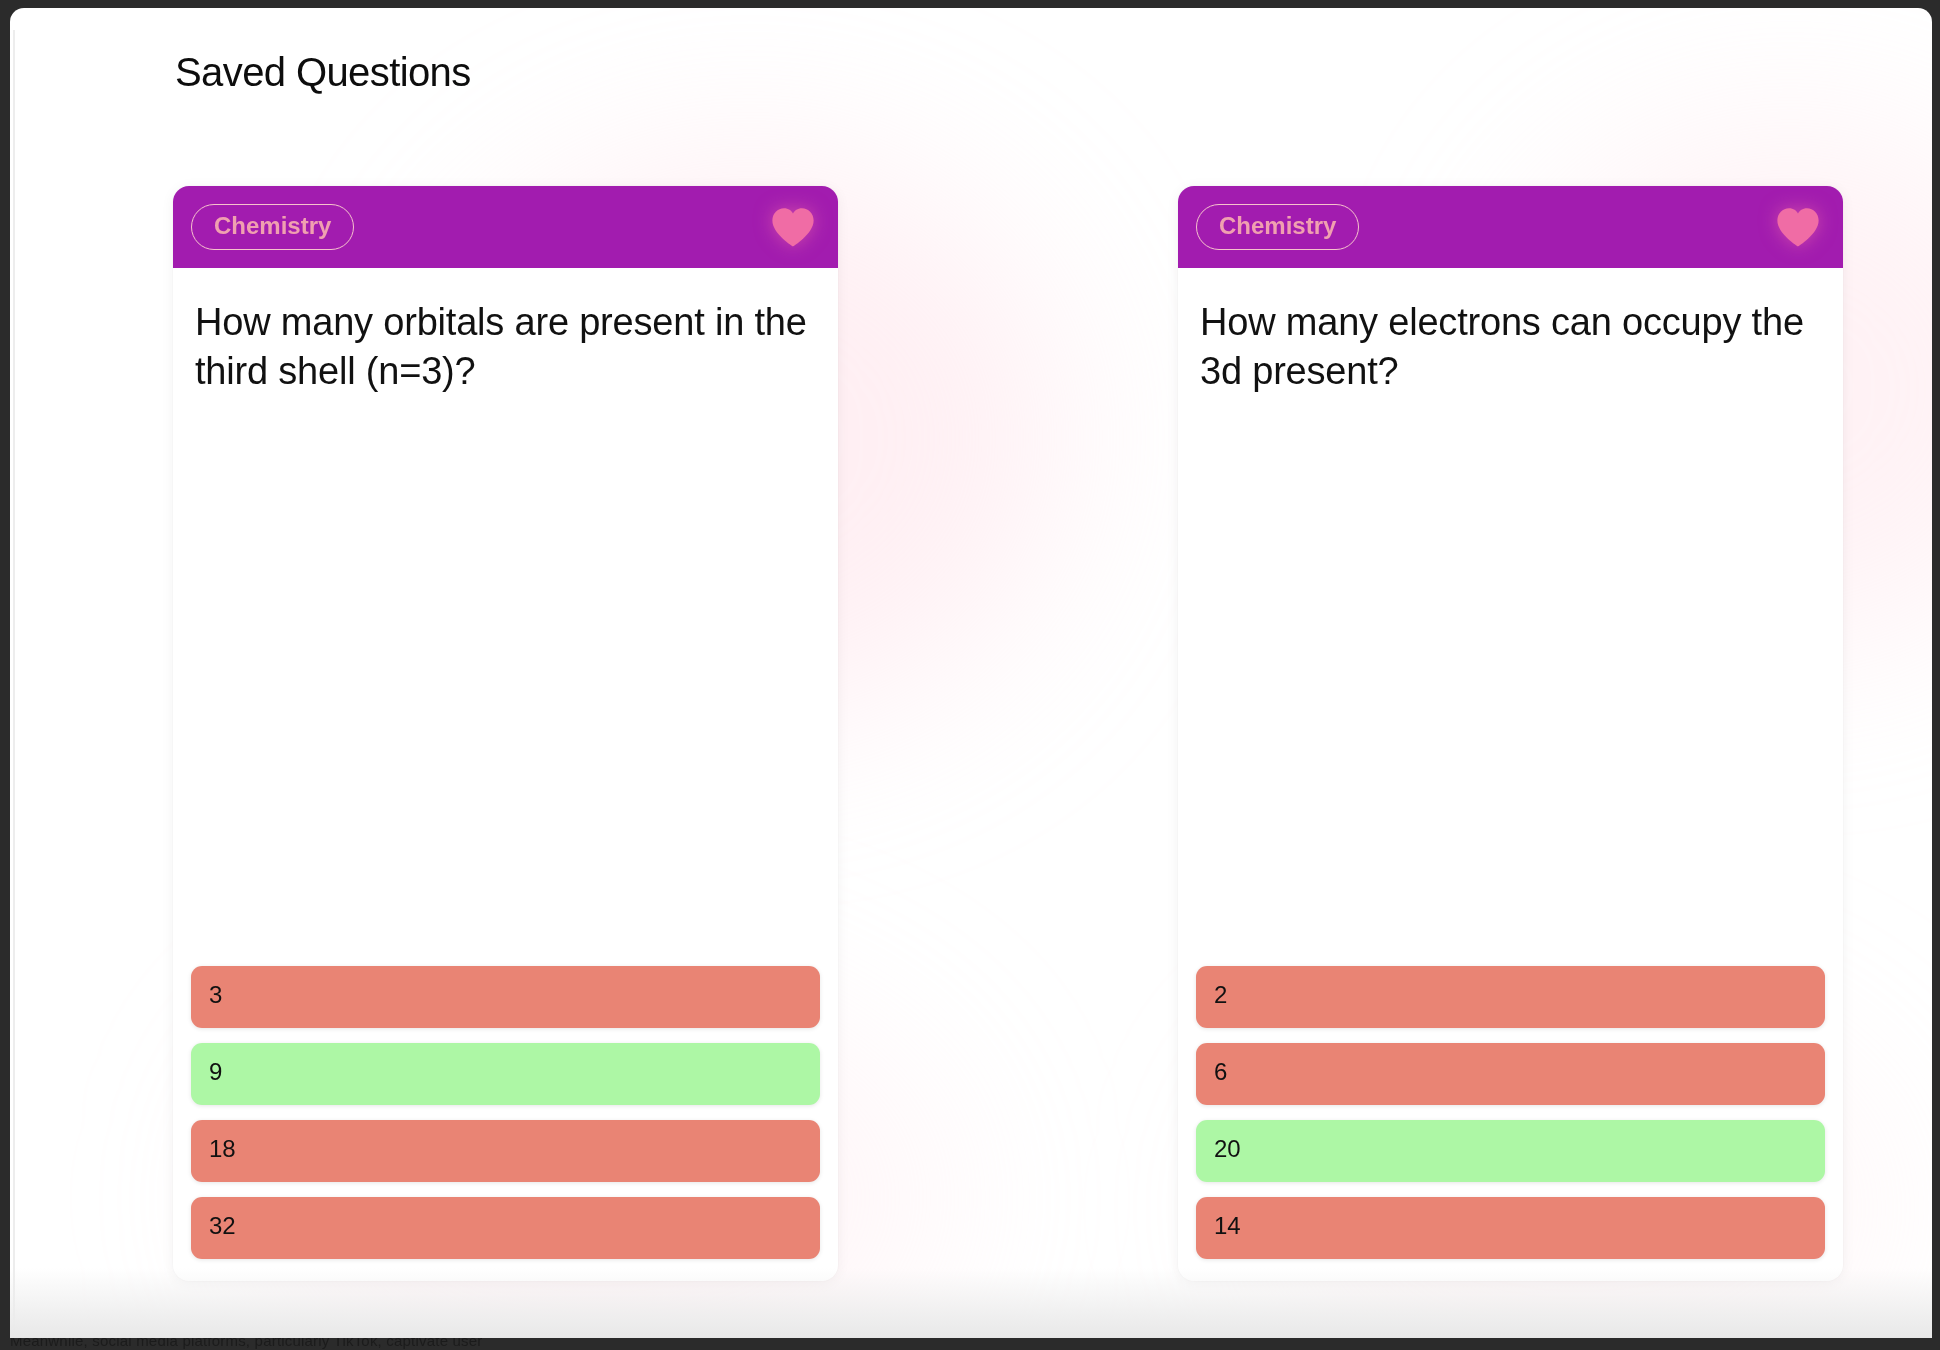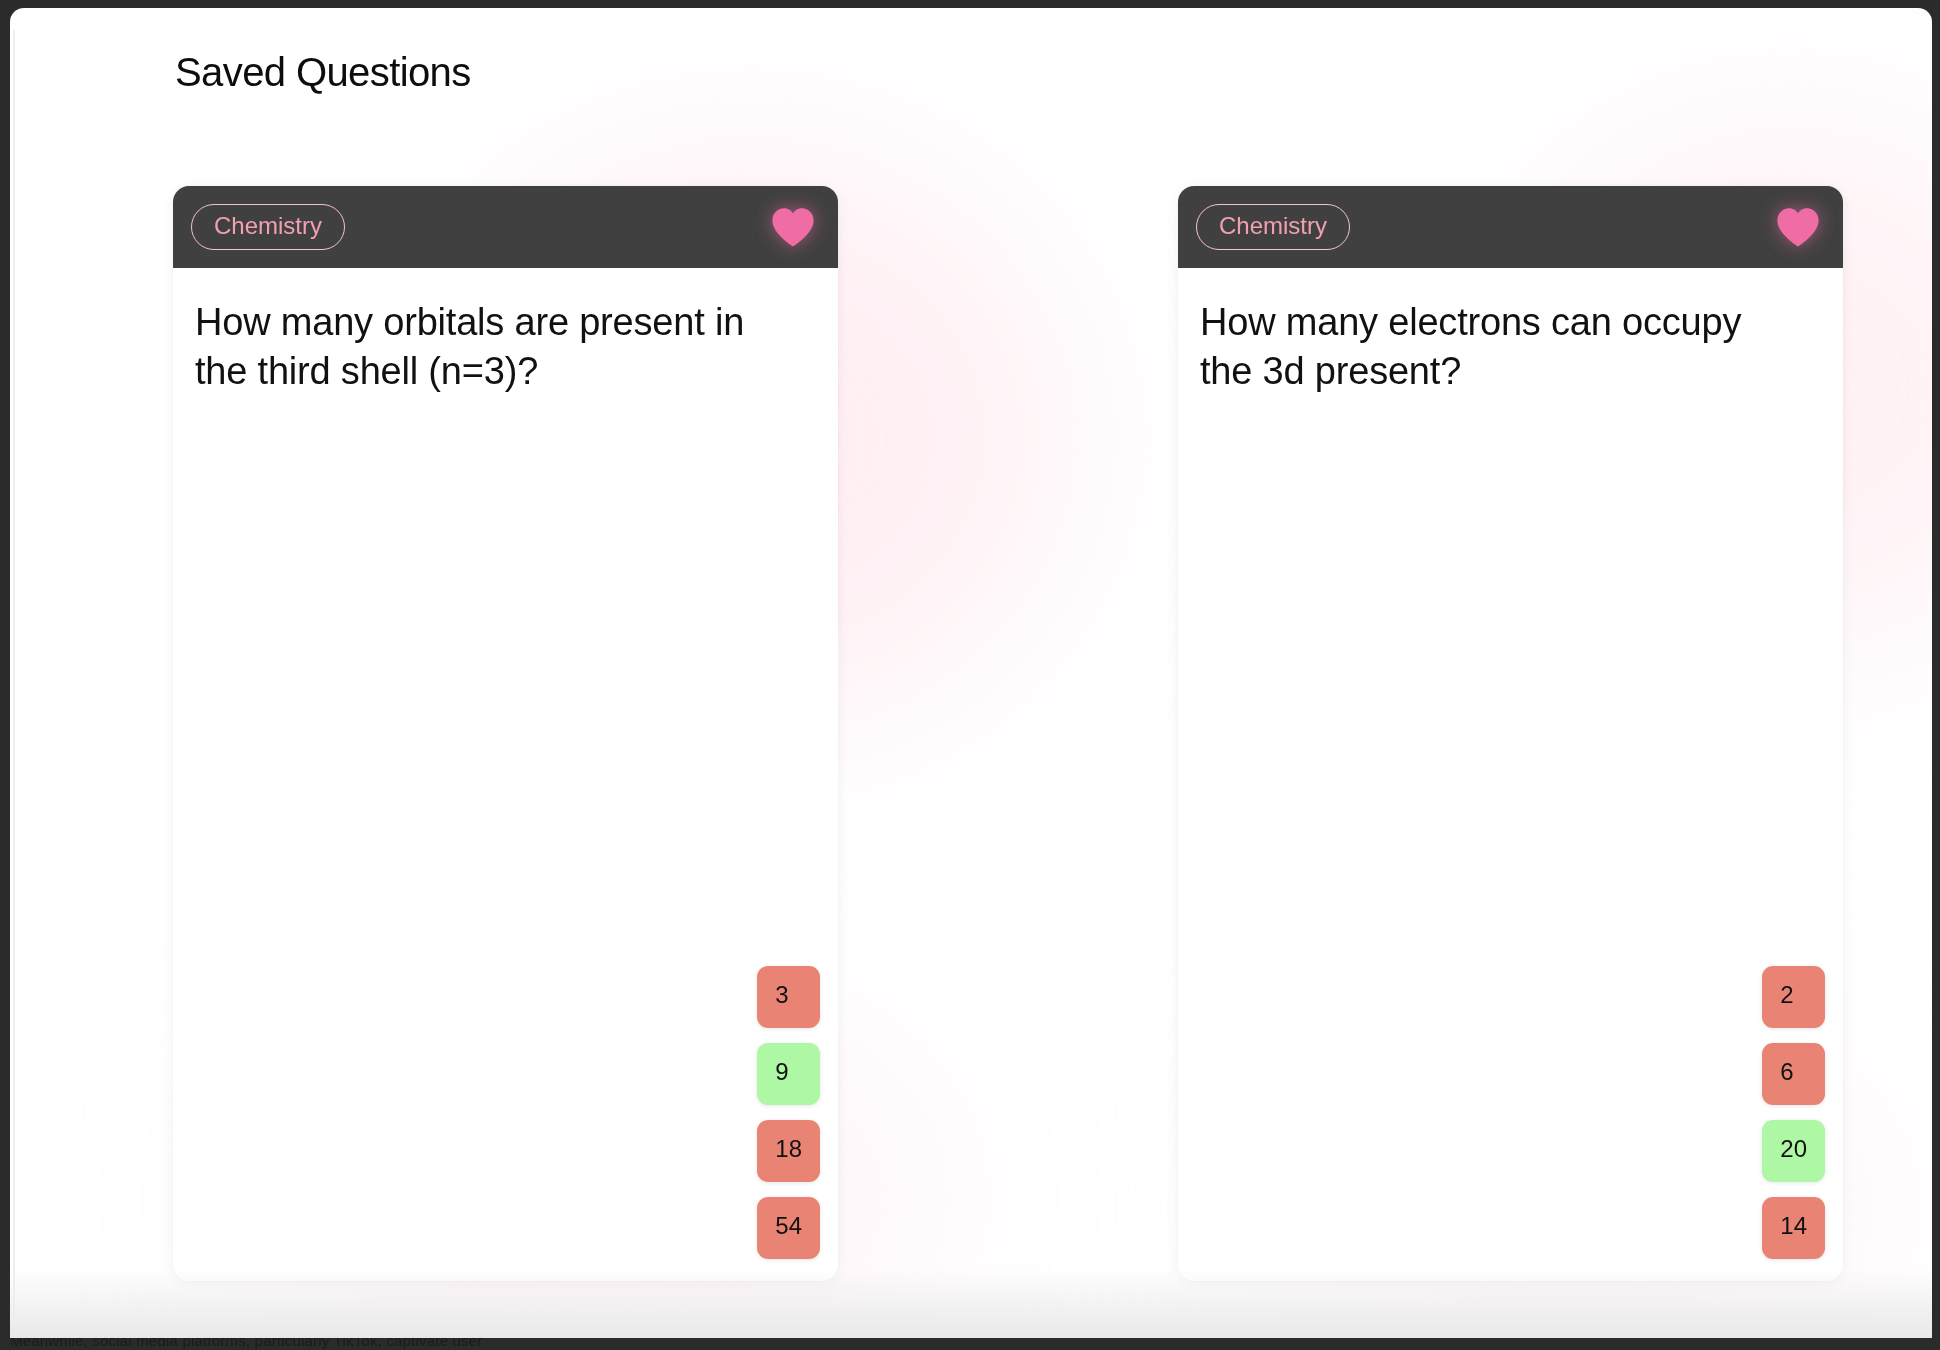--- a/index.html
+++ b/index.html
@@ -104,27 +104,28 @@
     border-radius: 16px;
     box-shadow: 0 2px 14px rgba(0,0,0,0.055), 0 0 0 1px rgba(0,0,0,0.012);
     display: flex;
     flex-direction: column;
   }
 
   
   .card-header {
     position: relative;
     height: 82px;
-    background: #404040;
+    background: #a21caf;
     border-radius: 16px 16px 0 0;
     display: flex;
     align-items: center;
     justify-content: space-between;
     padding: 0 22px 0 18px;
     flex: none;
+    font-weight: bold;
   }
 
   .subject-badge {
     border: 1.6px solid #f6c3cc;
     border-radius: 999px;
     padding: 9px 22px 11px;
     font-size: 24px;
     line-height: 1;
     color: #f0a0b0;
     background: transparent;
@@ -143,21 +144,21 @@
     width: 46px;
     height: 42px;
     display: block;
     filter: drop-shadow(0 0 9px rgba(240,110,165,0.55));
   }
 
   
   .card-body {
     flex: 1;
     display: flex;
-    flex-direction: row;
+    flex-direction: column;
     padding: 30px 18px 22px;
   }
 
   .question-text {
     font-size: 38px;
     line-height: 1.28;
     color: #111111;
     letter-spacing: -0.2px;
     padding: 0 4px;
     min-height: 100px;
@@ -221,21 +222,21 @@
               <div class="option-row incorrect">
                 <span class="option-label">3</span>
               </div>
               <div class="option-row correct">
                 <span class="option-label">9</span>
               </div>
               <div class="option-row incorrect">
                 <span class="option-label">18</span>
               </div>
               <div class="option-row incorrect">
-                <span class="option-label">54</span>
+                <span class="option-label">32</span>
               </div>
             </div>
           </div>
         </div>
         <div class="question-card">
           <div class="card-header">
             <span class="subject-badge">Chemistry</span>
             <span class="favorite-heart">
               <svg viewBox="0 0 24 22" xmlns="http://www.w3.org/2000/svg" aria-hidden="true">
                 <path fill="#f06ca5" d="M12 21.2 C12 21.2 1.2 14.6 1.2 7.6 C1.2 3.9 4.0 1.2 7.3 1.2 C9.6 1.2 11.2 2.5 12 3.9 C12.8 2.5 14.4 1.2 16.7 1.2 C20.0 1.2 22.8 3.9 22.8 7.6 C22.8 14.6 12 21.2 12 21.2 Z"></path>

